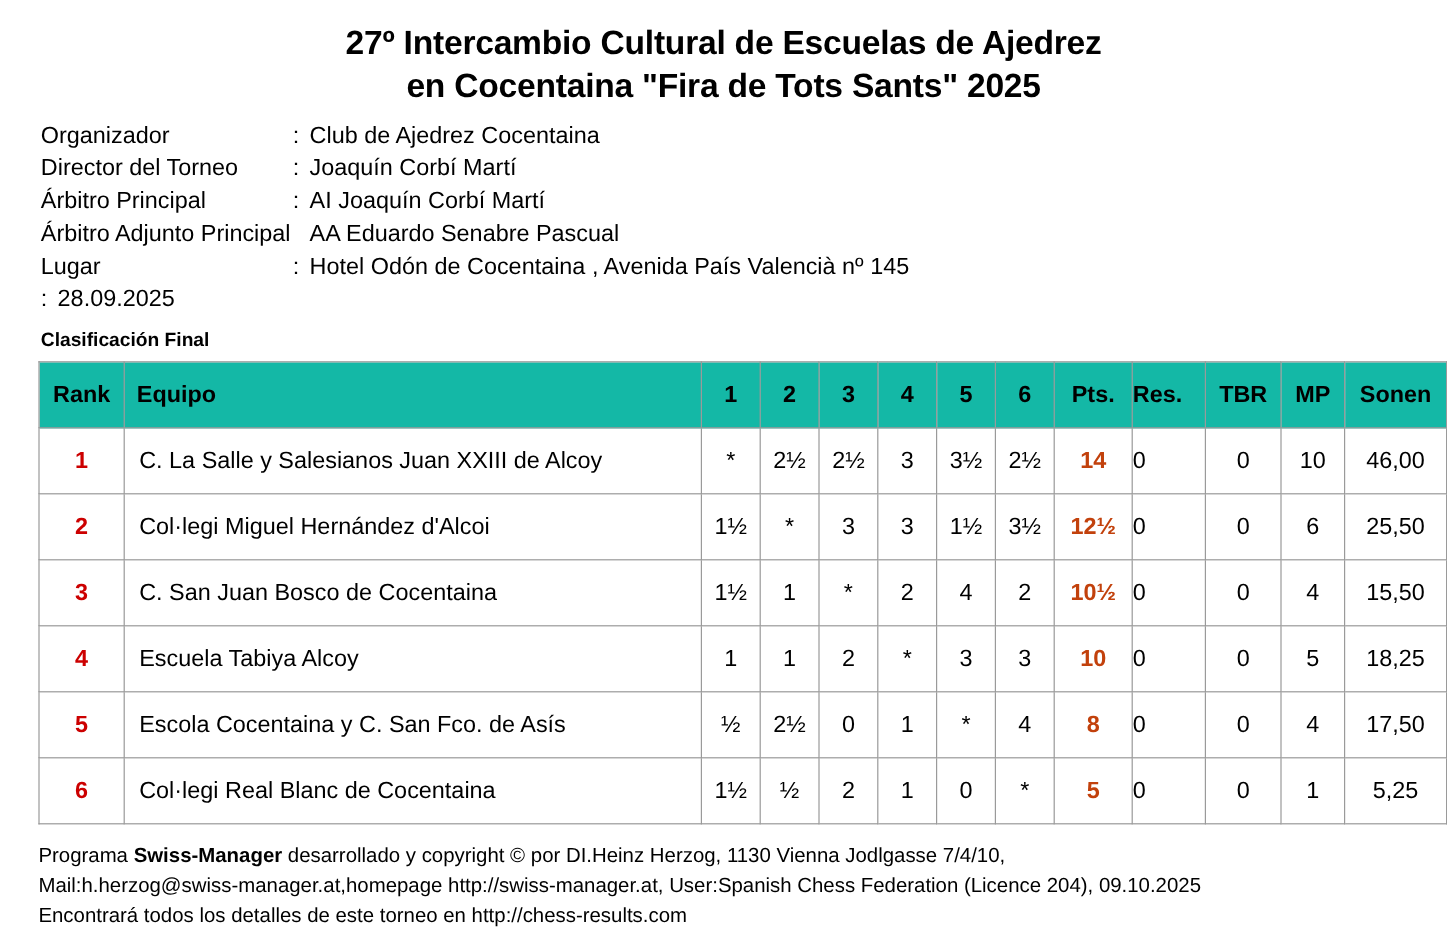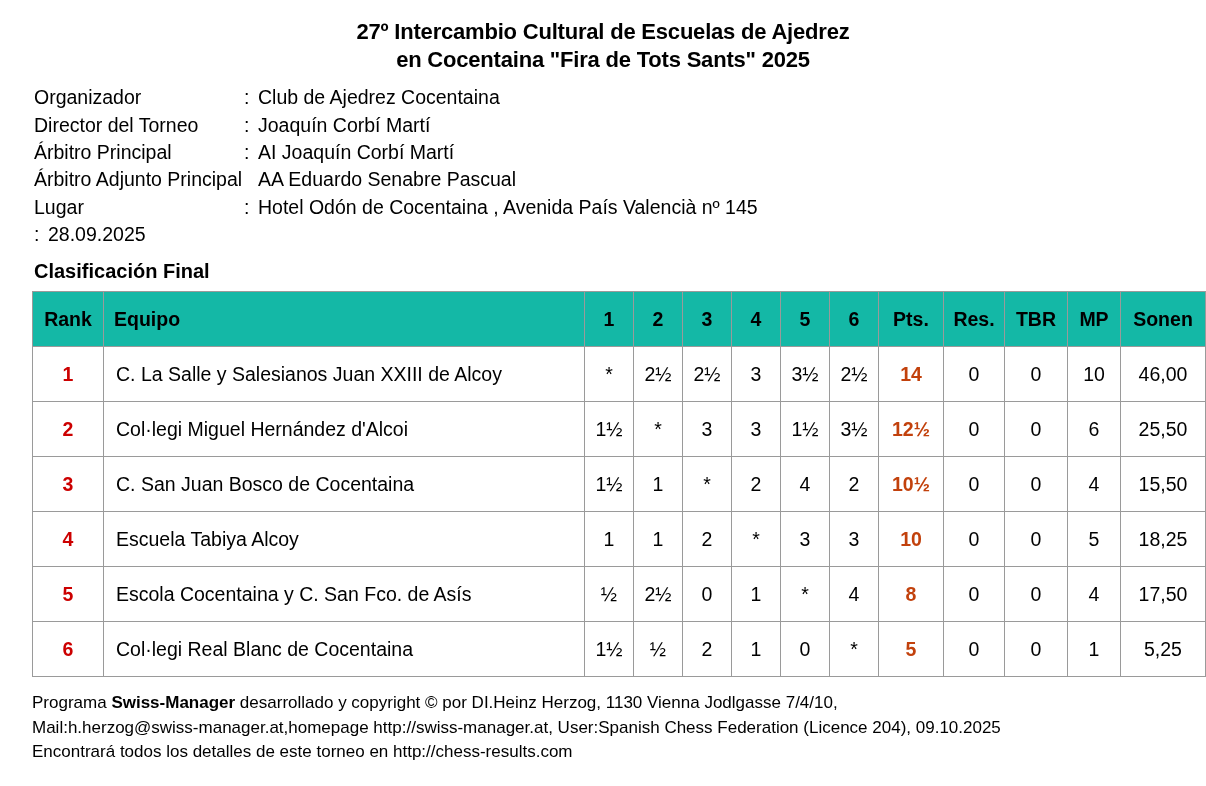--- a/index.html
+++ b/index.html
@@ -15,21 +15,21 @@
     position: relative;
     overflow: hidden;
   }
   .page {
     padding: 18px 30px 0 30px;
     box-sizing: border-box;
     width: 1206px;
   }
   .title {
     text-align: center;
-    font-size: 22px;
+    font-size: 28px;
     font-weight: bold;
     line-height: 1.28;
     margin: 0 0 10px 0;
     letter-spacing: -0.2px;
   }
   .title div {
     white-space: nowrap;
   }
   .info {
     margin: 0 0 6px 4px;
@@ -46,21 +46,21 @@
     white-space: nowrap;
   }
   .info-sep {
     width: 14px;
     flex: 0 0 14px;
   }
   .info-value {
     white-space: nowrap;
   }
   .section-heading {
-    font-size: 20px;
+    font-size: 16px;
     font-weight: bold;
     margin: 12px 0 8px 4px;
   }
   table.standings {
     border-collapse: collapse;
     width: 1138px;
     margin-left: 2px;
     table-layout: fixed;
     background: #ffffff;
   }
@@ -74,21 +74,21 @@
   }
   thead th {
     background: #14b8a6;
     font-weight: bold;
     height: 50px;
   }
   .c-rank { width: 70px; text-align: center; }
   .c-team { width: 470px; text-align: left; padding-left: 12px !important; }
   .c-rd   { width: 48px; text-align: center; }
   .c-pts  { width: 64px; text-align: center; }
-  .c-res  { width: 60px; text-align: center; }
+  .c-res  { width: 60px; text-align: left; }
   .c-tbr  { width: 62px; text-align: center; }
   .c-mp   { width: 52px; text-align: center; }
   .c-son  { width: 84px; text-align: center; }
   thead th.c-team { padding-left: 10px !important; }
   tbody td.rank {
     color: #cc0000;
     font-weight: bold;
     text-align: center;
   }
   tbody td.pts {

